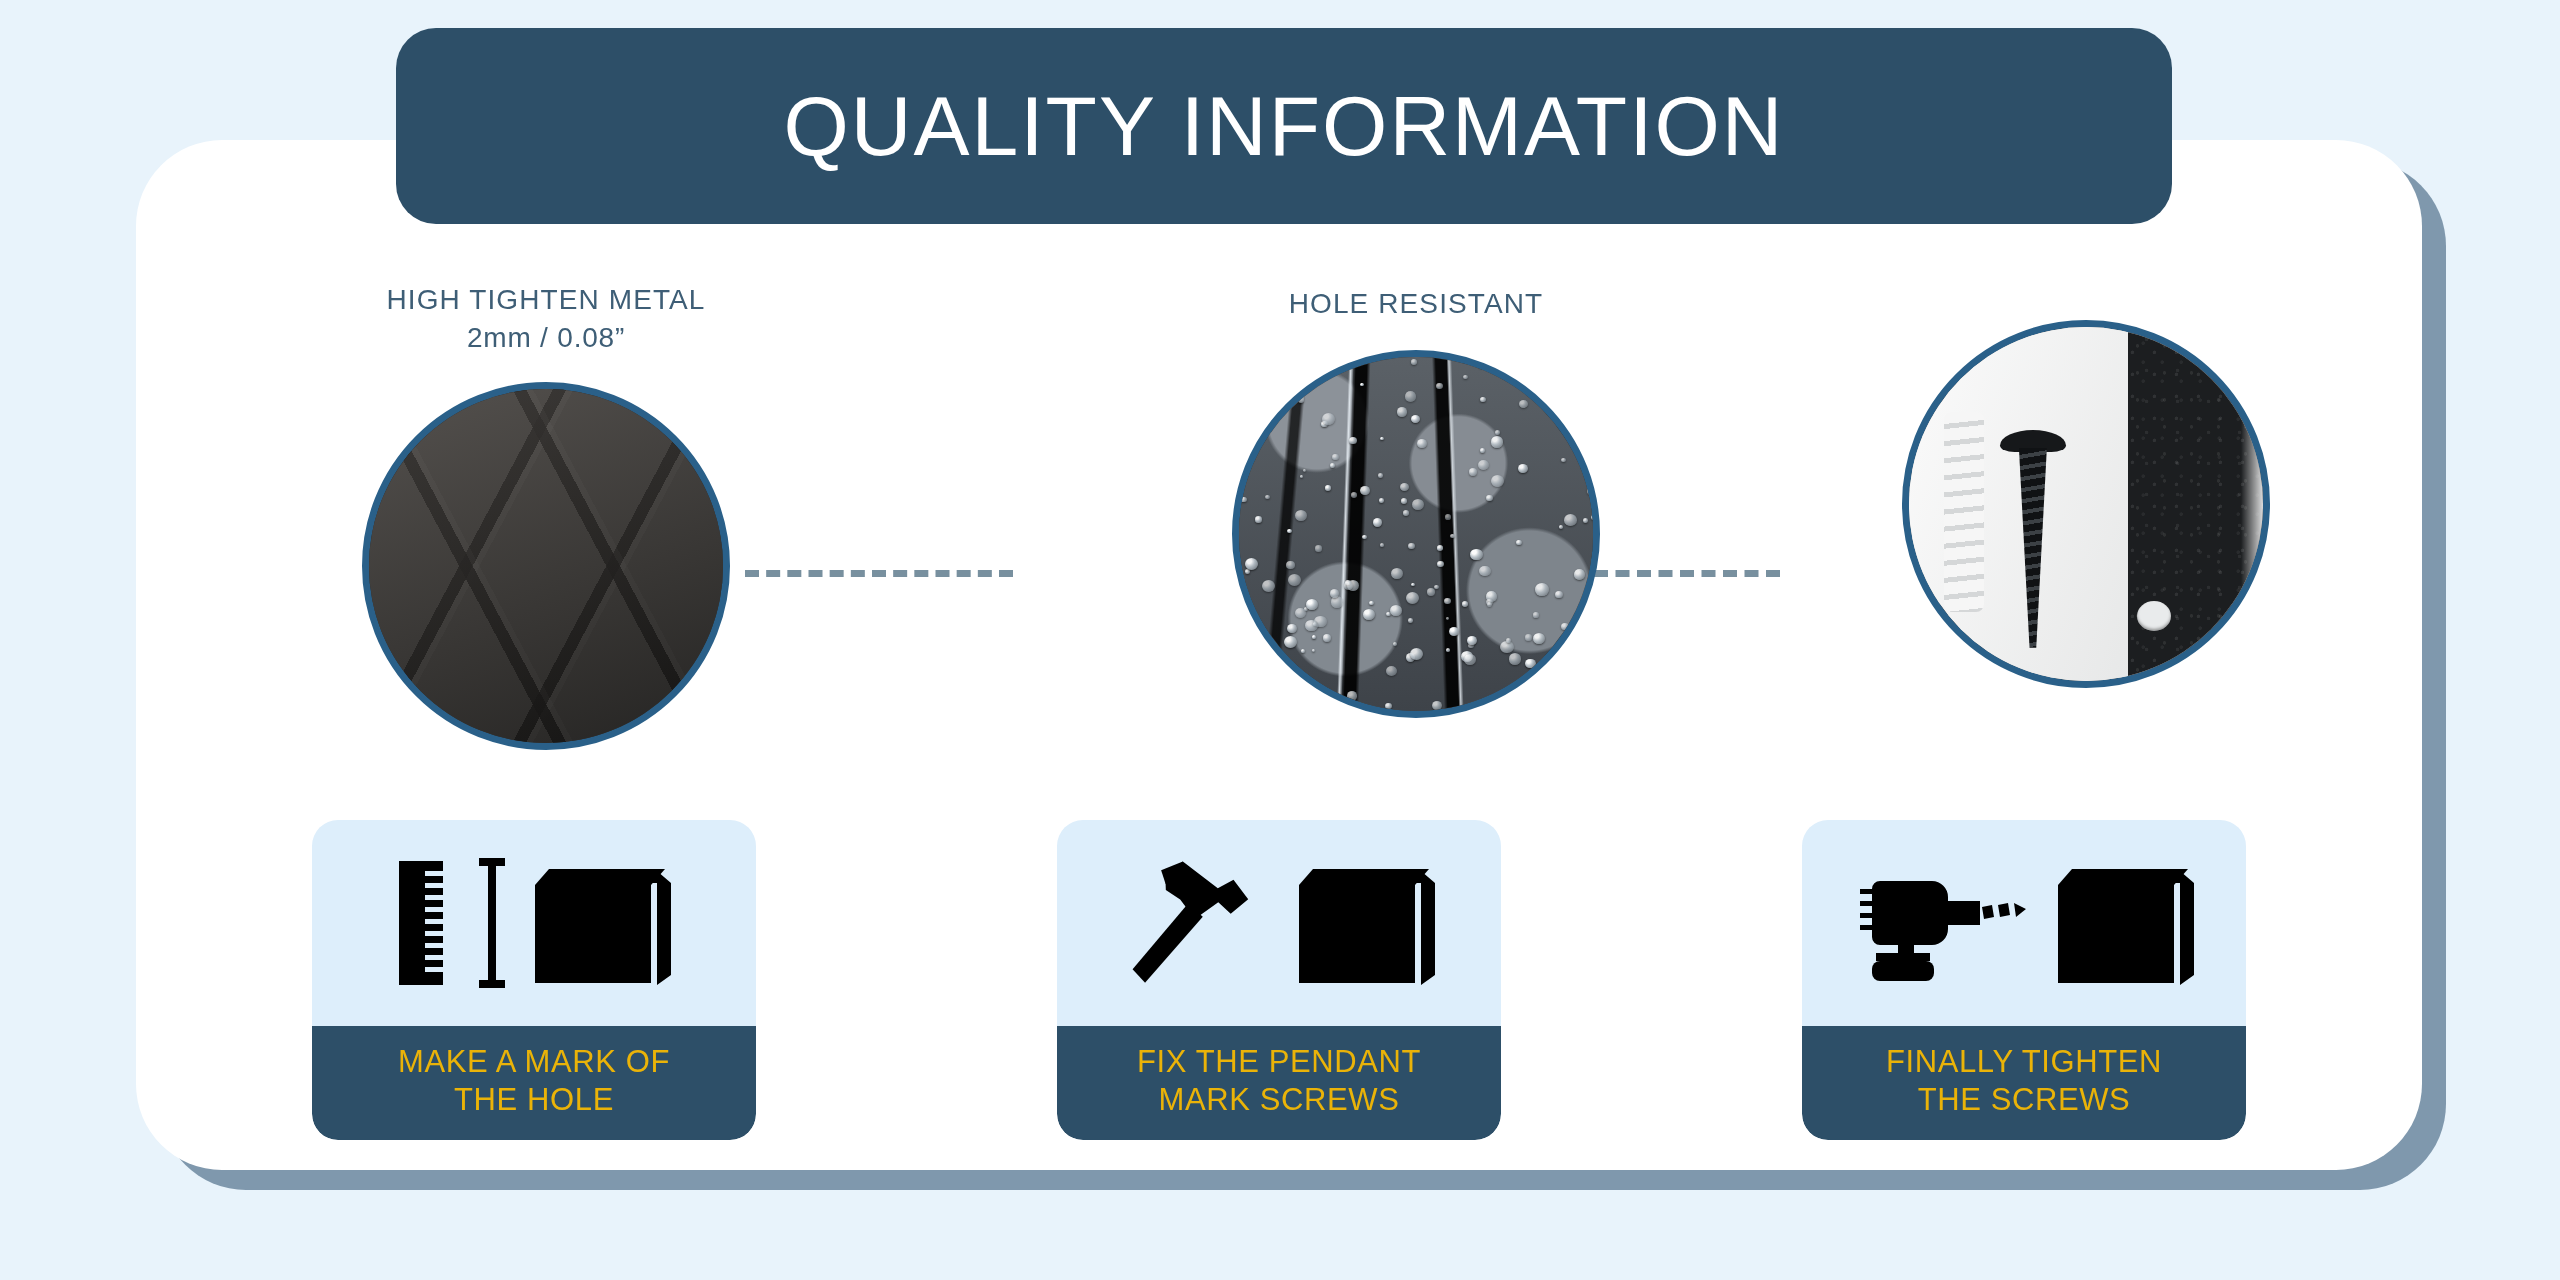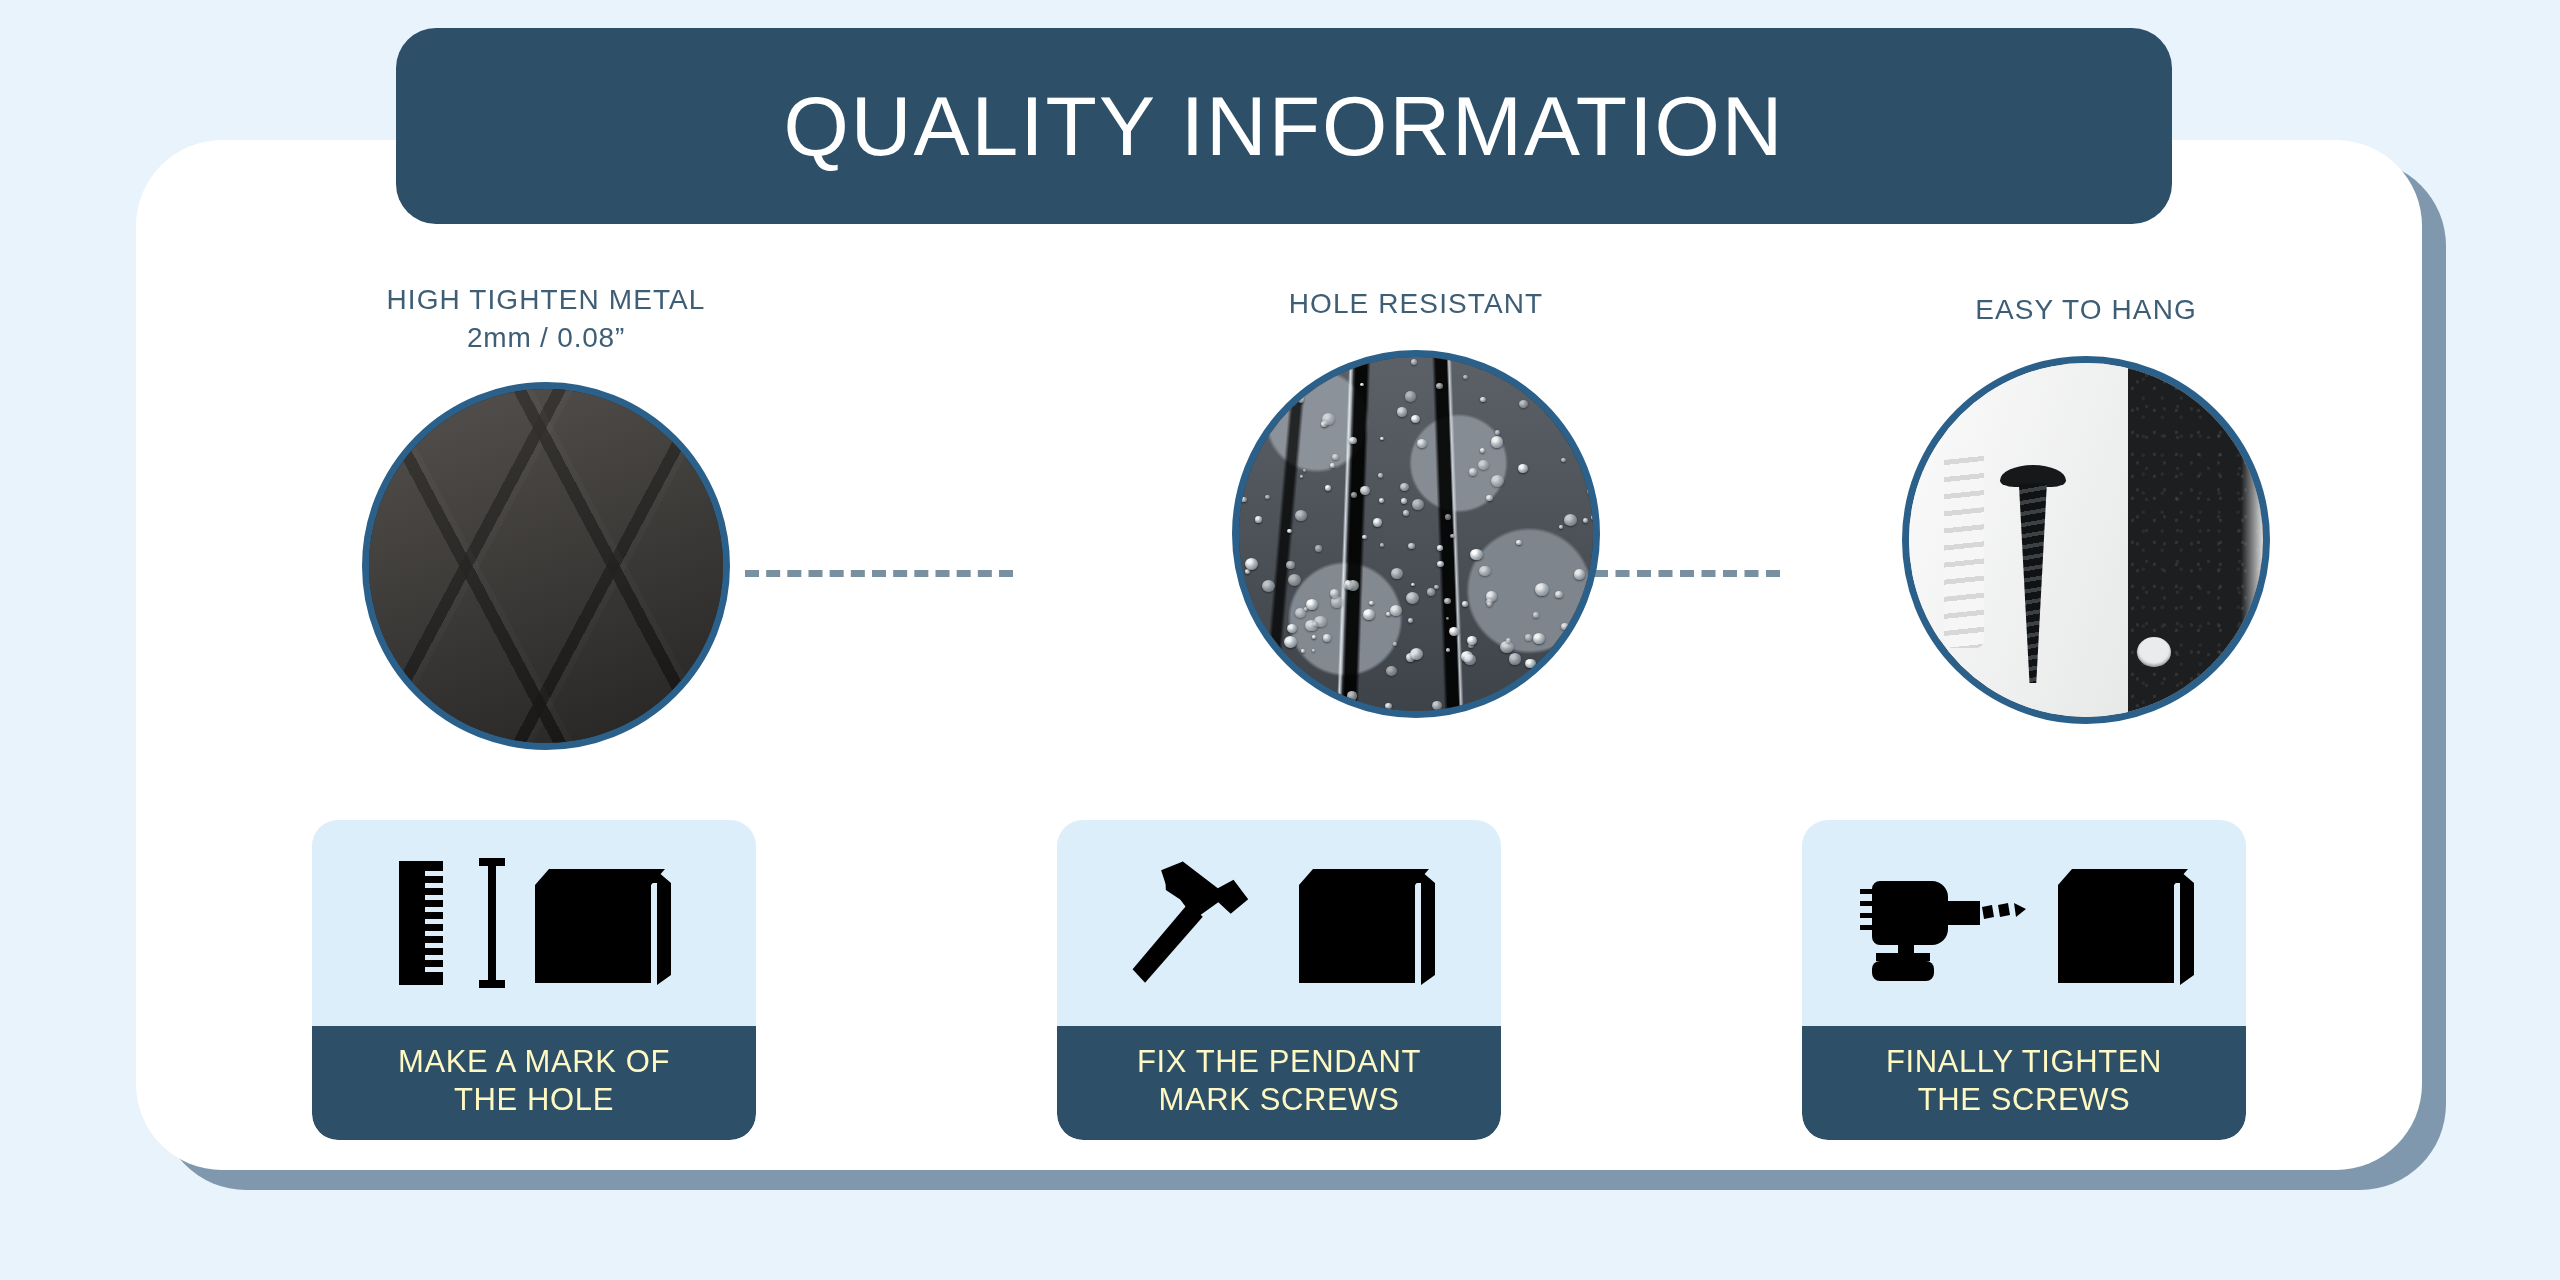--- a/index.html
+++ b/index.html
@@ -235,21 +235,21 @@
     background:#ddeefb;
     height:206px;
     display:flex;
     align-items:center;
     justify-content:center;
     gap:22px;
     padding:0 26px;
   }
   .step-caption{
     background:#2d4f68;
-    color:#fef9c3;
+    color:#eab308;
     font-size:31px;
     letter-spacing:.6px;
     line-height:1.22;
     text-align:center;
     padding:17px 10px 21px;
     white-space:pre-line;
     border-radius:0 0 26px 26px;
   }
   .ic{ display:block; }
 </style>
@@ -432,21 +432,20 @@
             <div class="drop" style="width: 3.72149px; height: 3.42377px; left: 39.7792%; top: 22.5888%; opacity: 0.93;"></div>
             <div class="drop" style="width: 13.2584px; height: 12.1977px; left: 84.0134%; top: 1.1443%; opacity: 0.92;"></div>
             <div class="drop" style="width: 3.89935px; height: 3.5874px; left: 6.02717%; top: 22.6278%; opacity: 0.87;"></div>
             <div class="drop" style="width: 9.27517px; height: 8.53316px; left: 29.6847%; top: 63.351%; opacity: 0.64;"></div>
           </div>
       </div>
     </div>
   </div>
 
   <div class="feature" id="feature-2">
-    <div class="feature-label">EASY TO HANG</div>
     <div class="feature-sub"></div>
     <div class="circle-wrap">
       <div class="circle-inner hang">
         <div class="hang-wall"></div>
         <div class="screw-anchor"></div>
         <div class="screw">
           <div class="screw-head"></div>
           <div class="screw-shaft"></div>
         </div>
         <div class="hang-panel">

